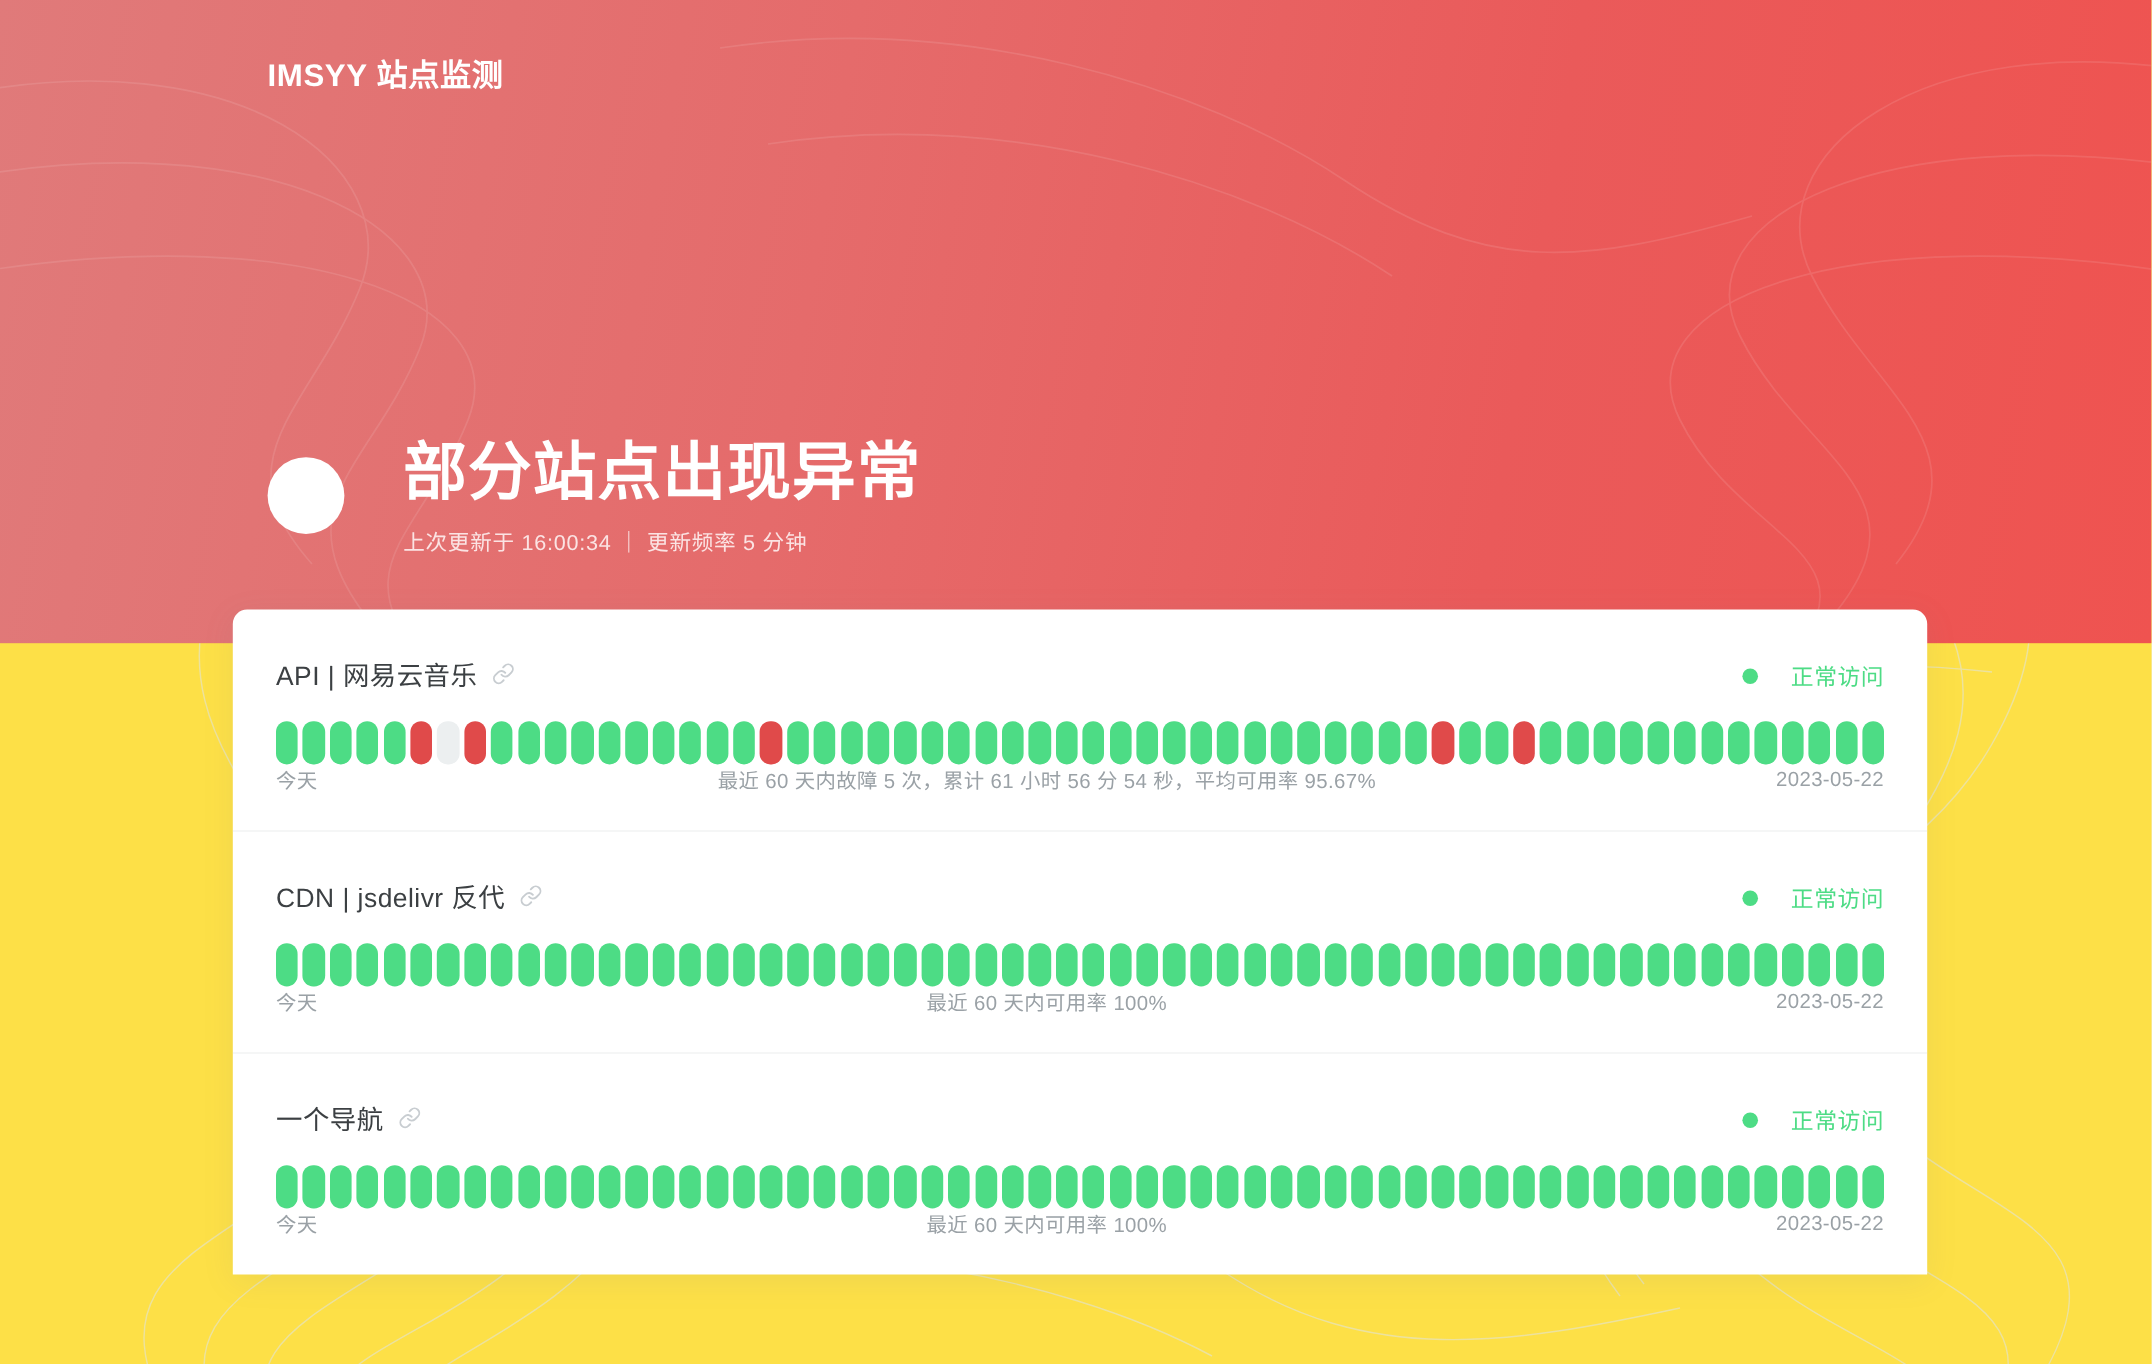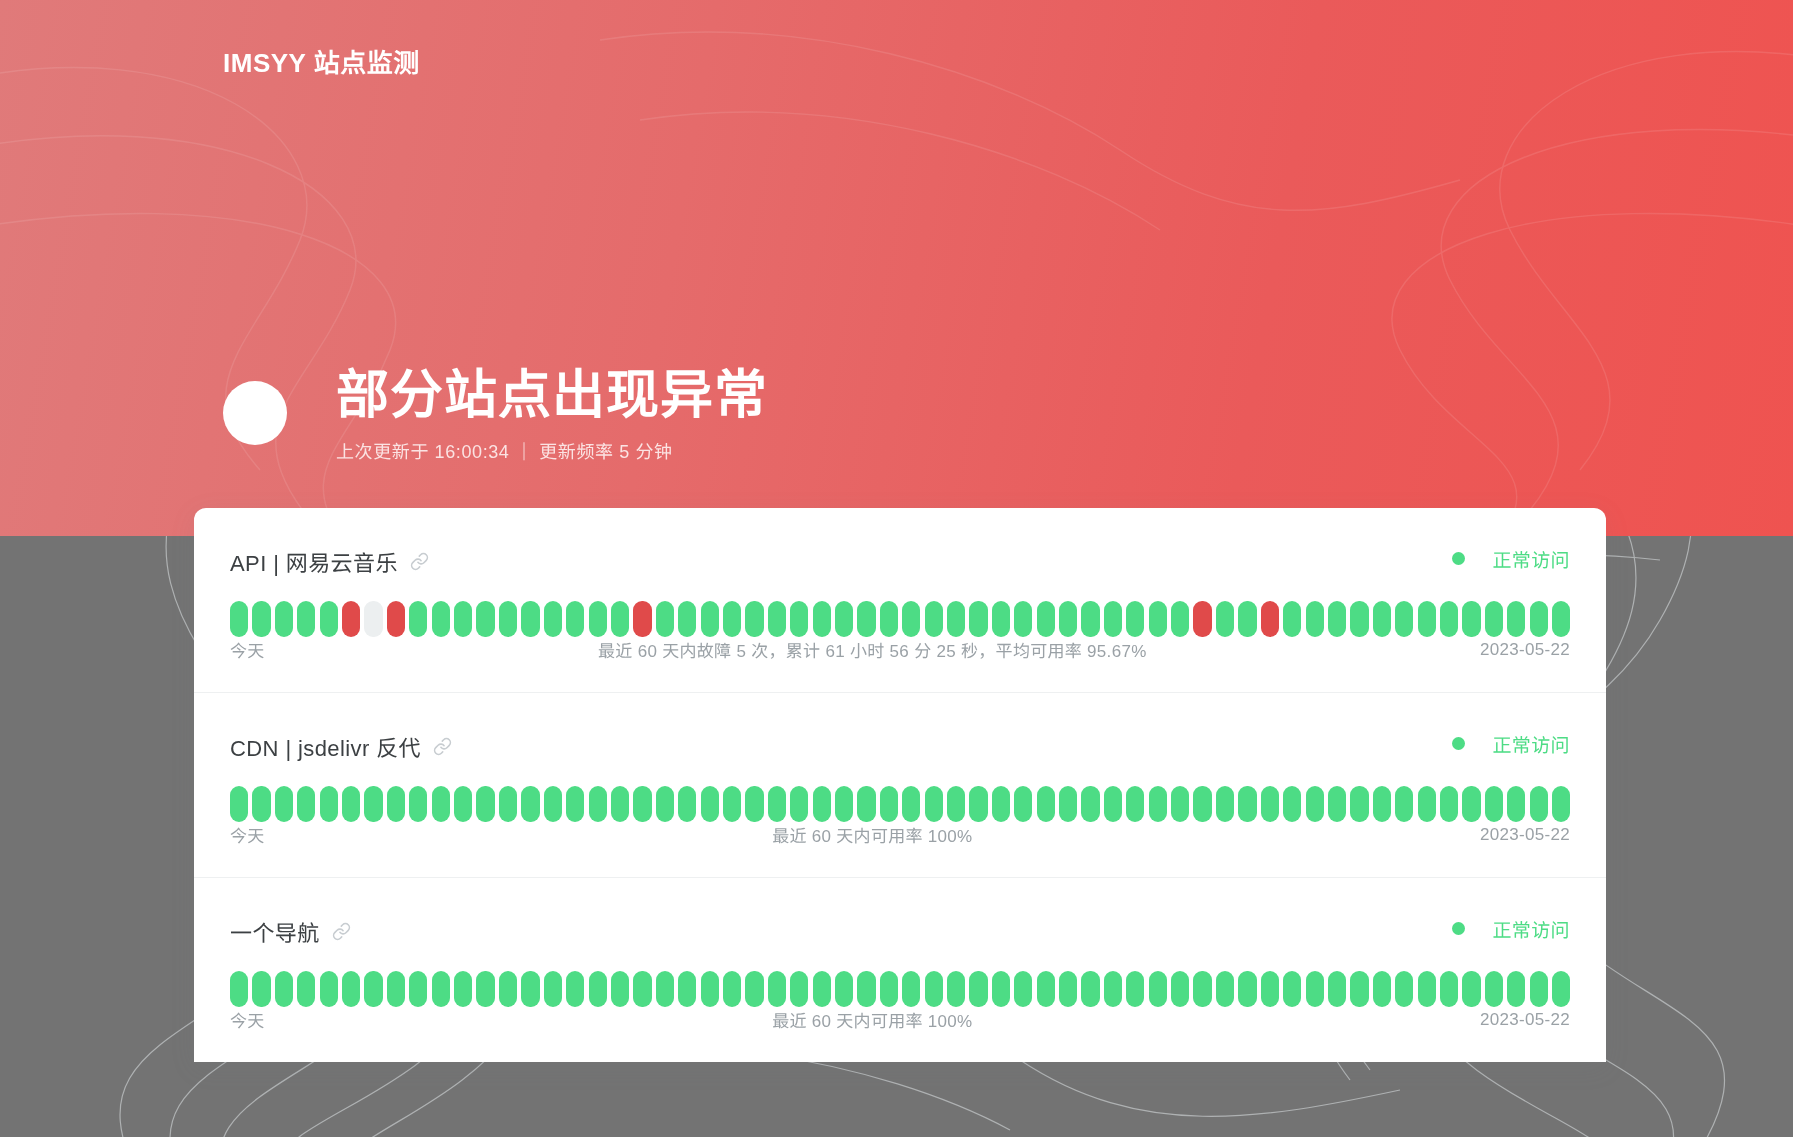--- a/index.html
+++ b/index.html
@@ -12,21 +12,21 @@
     overflow: hidden;
     font-family: "Liberation Sans", "DejaVu Sans", sans-serif;
     background: #f4f6f7;
     position: relative;
   }
 
   
   #page-root {
     position: absolute;
     inset: 0;
-    background-color: #737373;
+    background-color: #fde047;
   }
   .topo-layer {
     position: absolute;
     inset: 0;
     opacity: 0.55;
     pointer-events: none;
   }
   .topo-layer svg { width: 100%; height: 100%; display: block; }
 
   
@@ -106,21 +106,21 @@
   }
 
   .card {
     padding: 37px 36px 30px 36px;
     border-bottom: 1px solid #eef0f1;
   }
   .card:last-child { border-bottom: none; }
 
   .card-head {
     display: flex;
-    align-items: flex-start;
+    align-items: flex-end;
     justify-content: space-between;
   }
   .card-title-wrap {
     display: flex;
     align-items: center;
     gap: 12px;
   }
   .card-title {
     font-size: 22px;
     color: #3c4043;
@@ -312,21 +312,21 @@
           <div class="bar ok"></div>
           <div class="bar ok"></div>
           <div class="bar ok"></div>
           <div class="bar ok"></div>
           <div class="bar ok"></div>
           <div class="bar ok"></div>
           <div class="bar ok"></div>
         </div>
         <div class="card-foot">
           <span class="foot-left">今天</span>
-          <span class="foot-mid">最近 60 天内故障 5 次，累计 61 小时 56 分 25 秒，平均可用率 95.67%</span>
+          <span class="foot-mid">最近 60 天内故障 5 次，累计 61 小时 56 分 54 秒，平均可用率 95.67%</span>
           <span class="foot-right">2023-05-22</span>
         </div>
       </section>
       <section class="card">
         <div class="card-head">
           <div class="card-title-wrap">
             <span class="card-title">CDN | jsdelivr 反代</span>
   <span class="link-icon">
     <svg width="19" height="19" viewBox="0 0 24 24" fill="none" stroke="currentColor" stroke-width="2" stroke-linecap="round" stroke-linejoin="round" aria-hidden="true">
       <path d="M10 13a5 5 0 0 0 7.54.54l3-3a5 5 0 0 0-7.07-7.07l-1.72 1.71"></path>

